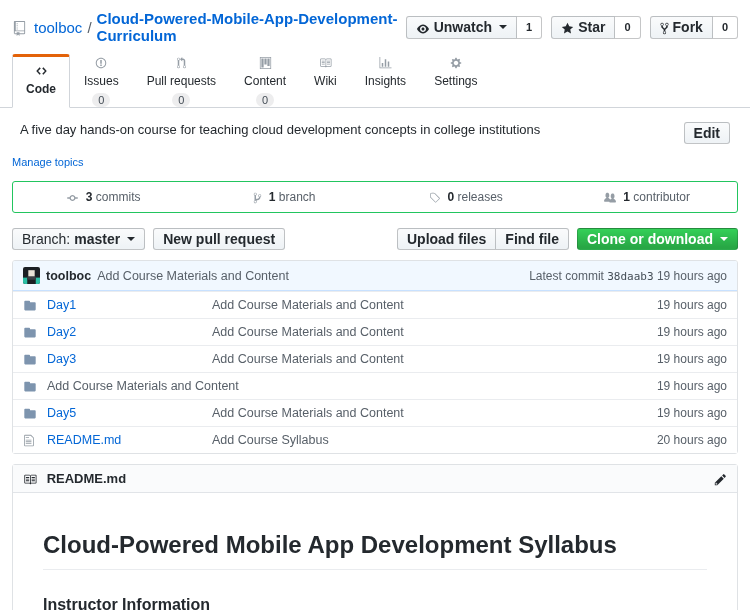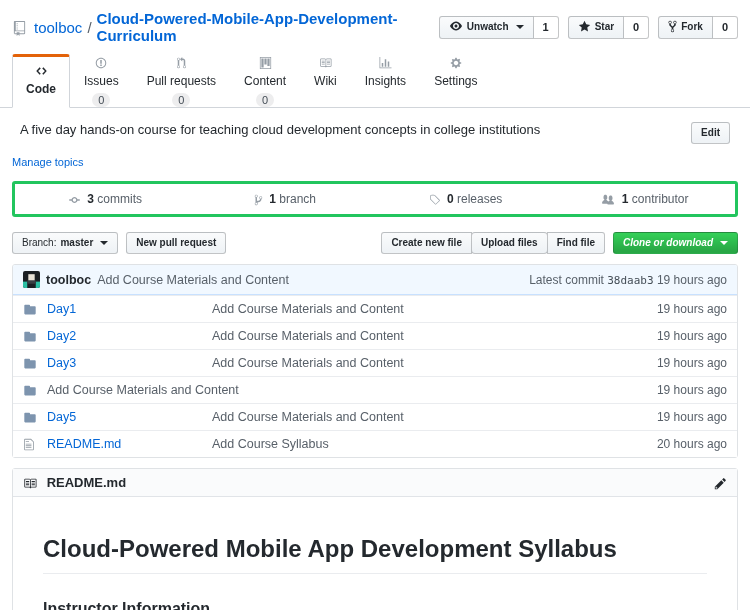--- a/index.html
+++ b/index.html
@@ -18,21 +18,21 @@
   .breadcrumb { display:flex; align-items:center; font-size:15px; color:#0366d6; }
   .breadcrumb .repo-icon { color:#959da5; margin-right:7px; }
   .breadcrumb a { color:#0366d6; }
   .breadcrumb .sep { color:#586069; margin:0 5px; }
   .breadcrumb .repo-name { font-weight:bold; }
   .actions { display:flex; gap:9px; }
   .action-group { display:flex; }
   .btn {
     display:inline-flex; align-items:center; gap:4px;
     font-family:"Liberation Sans",sans-serif;
-    font-size:10px; font-weight:bold; color:#24292e; line-height:14px;
+    font-size:14px; font-weight:bold; color:#24292e; line-height:14px;
     padding:3px 9px; cursor:pointer;
     background:linear-gradient(-180deg,#fafbfc,#eff3f6 90%);
     border:1px solid rgba(27,31,35,.25); border-radius:3px;
   }
   .btn .oct { color:#24292e; }
   .action-group .btn { border-radius:3px 0 0 3px; }
   .social-count {
     font-size:11px; font-weight:bold; padding:3px 9px; line-height:14px;
     background:#fff; border:1px solid rgba(27,31,35,.25); border-left:none;
     border-radius:0 3px 3px 0; cursor:pointer;
@@ -59,36 +59,35 @@
   .counter { background:rgba(27,31,35,.08); border-radius:20px; font-size:11px; font-weight:normal;
     padding:1px 6px; color:#444d56; }
 
   
   .repo-desc { display:flex; justify-content:space-between; align-items:flex-start; padding:14px 20px 0; }
   .repo-desc p { margin:0; font-size:13px; color:#24292e; }
   .manage-topics { padding:10px 12px 0; }
   .manage-topics a { font-size:11px; color:#0366d6;margin-top:24px; }
 
   
-  .stats { margin:12px 12px 15px; border:3px solid #22c55e; border-radius:3px; display:flex; }
+  .stats { margin:12px 12px 15px; border:1px solid #22c55e; border-radius:3px; display:flex; }
   .stat { flex:1; text-align:center; padding:8px 0; font-size:12px; color:#586069; cursor:pointer; }
   .stat .oct { color:#959da5; margin-right:3px; }
   .stat b { color:#24292e; }
 
   
   .file-toolbar { display:flex; justify-content:space-between; align-items:center; margin:10px 12px; }
   .file-toolbar .left, .file-toolbar .right { display:flex; gap:8px; align-items:center; }
   .btn-group { display:flex; }
   .btn-group .btn { border-radius:4px; margin-left:-1px; }
   .btn-group .btn:first-child { border-radius:3px 0 0 3px; margin-left:0; }
   .btn-group .btn:last-child { border-radius:0 3px 3px 0; }
   .btn-primary {
     color:#fff; background:linear-gradient(-180deg,#34d058,#28a745 90%);
     border-color:rgba(27,31,35,.2);
-    font-style:italic;
   }
   .branch-label { font-weight:normal; }
 
   
   .file-wrap { margin:0 12px; border:1px solid #dfe2e5; border-radius:3px; }
   .commit-tease {
     display:flex; justify-content:space-between; align-items:center;
     background:#f1f8ff; border-bottom:1px solid #c8e1ff;
     padding:6px 10px; border-radius:2px 2px 0 0; font-size:12.5px;
   }
@@ -267,21 +266,20 @@
   <div class="left">
     <span class="btn">
       <span class="branch-label">Branch:</span>
       <b>master</b>
       <span class="caret"></span>
     </span>
     <span class="btn">New pull request</span>
   </div>
   <div class="right">
     <div class="btn-group">
-      <span class="btn">Create new file</span>
       <span class="btn">Upload files</span>
       <span class="btn">Find file</span>
     </div>
     <span class="btn btn-primary">
       <span>Clone or download</span>
       <span class="caret white"></span>
     </span>
   </div>
 </div>
 

